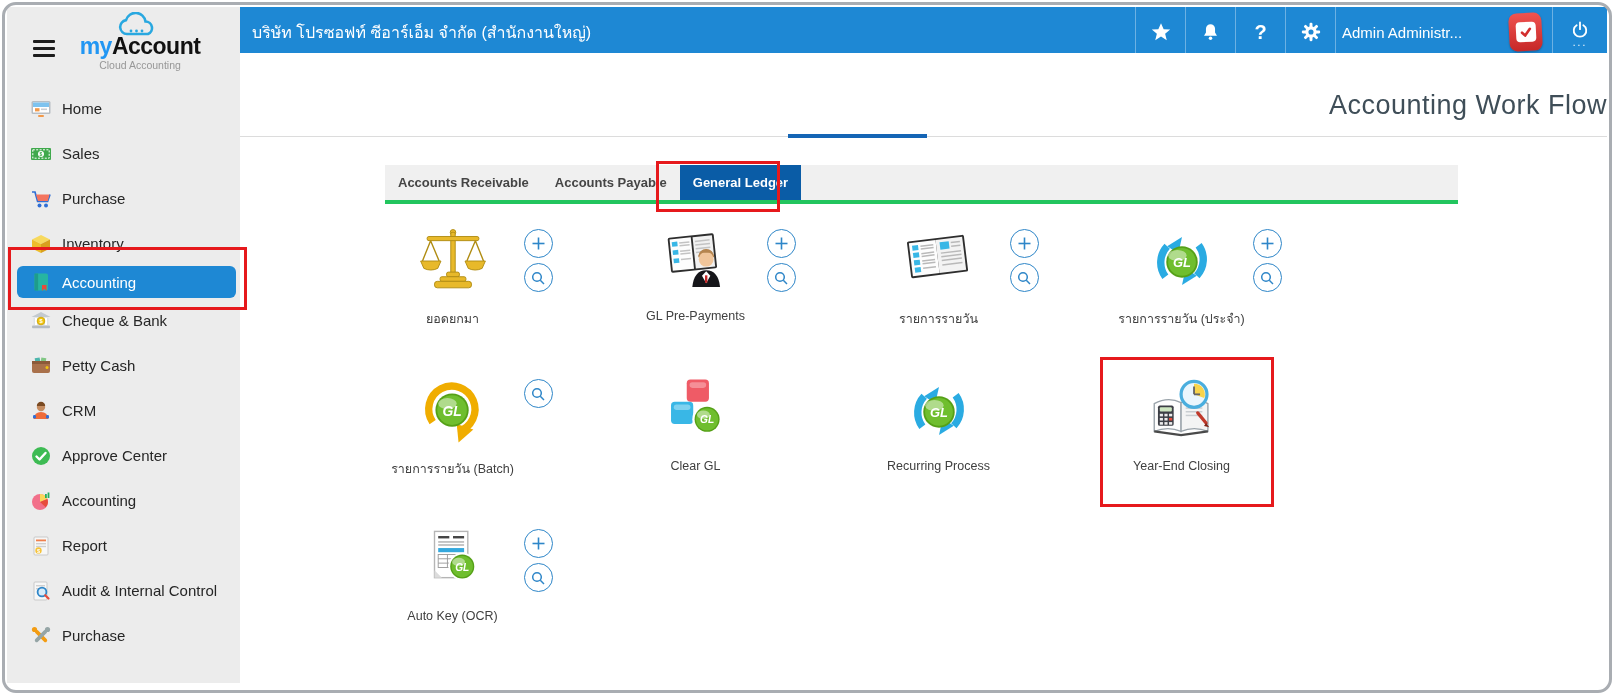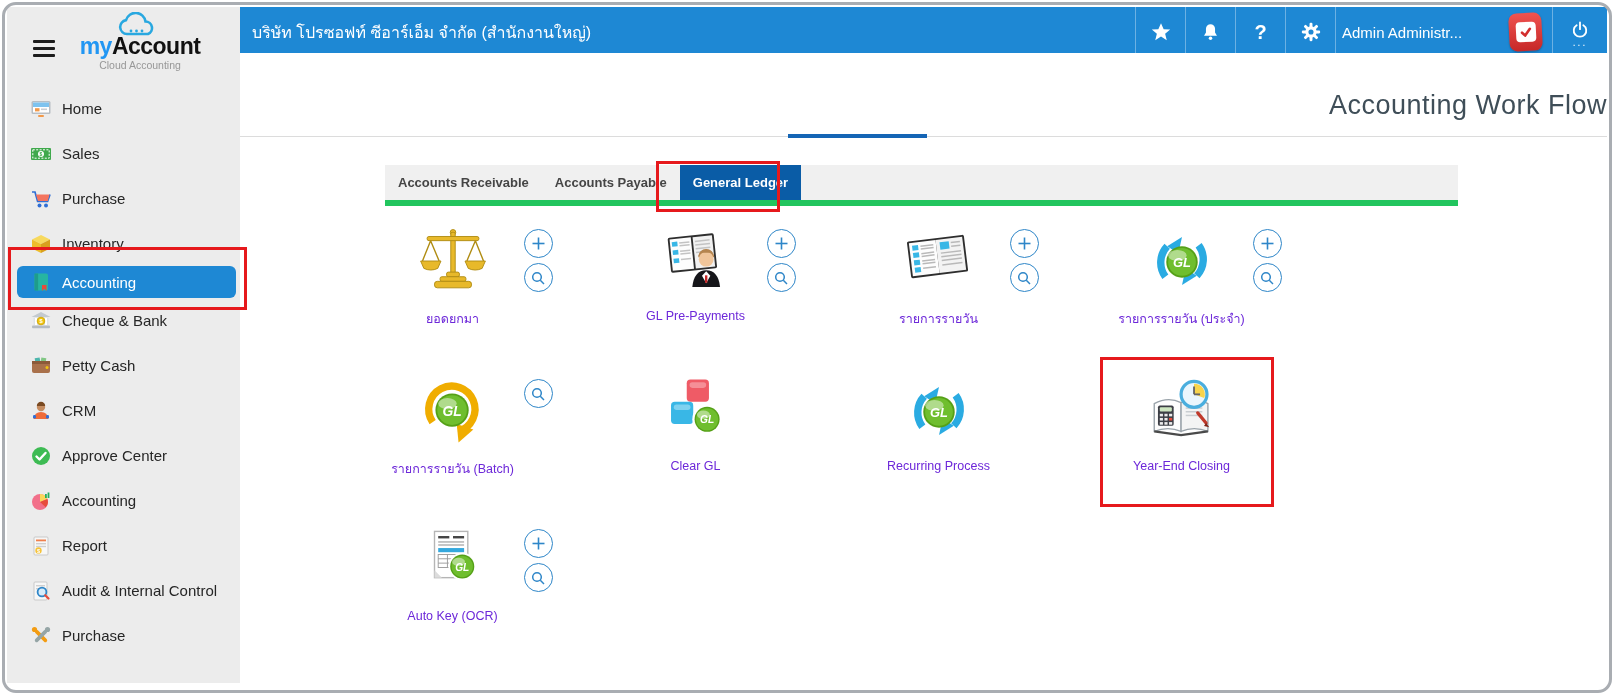--- a/index.html
+++ b/index.html
@@ -41,28 +41,28 @@
   .tb-power{width:54px;height:100%;display:flex;flex-direction:column;align-items:center;justify-content:center;cursor:pointer;}
   .tb-power .dots{letter-spacing:2px;font-size:10px;line-height:4px;margin-top:1px;}
 
   
   .content{position:absolute;left:240px;top:53px;right:7px;height:630px;background:#fff;}
   .page-title{margin:0;padding-top:37px;text-align:right;font-size:27px;font-weight:400;
     color:#3f4e58;letter-spacing:.5px;}
   .title-rule{position:relative;height:1px;background:#dcdcdc;margin-top:15px;}
   .title-rule .active-seg{position:absolute;left:calc(50% - 136px);top:-2px;width:139px;height:4px;background:#1565b5;}
   .tabs{position:absolute;left:145px;top:112px;width:1073px;height:35px;background:#f0f0f0;
-    border-bottom:6px solid #22c55e;display:flex;}
+    border-bottom:4px solid #22c55e;display:flex;}
   .tab{line-height:35px;padding:0 13px;font-size:13px;font-weight:bold;color:#454545;cursor:pointer;white-space:nowrap;}
   .tab.active{background:#0a5ca6;color:#fff;}
 
   .grid{position:absolute;left:91px;top:165px;display:grid;grid-template-columns:repeat(4,243px);grid-auto-rows:150px;}
   .cell{position:relative;text-align:center;padding-top:6px;box-sizing:border-box;cursor:pointer;}
   .cell-icon{width:74px;height:74px;margin:0 auto;}
-  .cell-label{margin-top:7px;font-size:12.5px;color:#6d28d9;}
+  .cell-label{margin-top:7px;font-size:12.5px;color:#404040;}
   .cell-btns{position:absolute;left:50%;top:11px;margin-left:71px;display:flex;flex-direction:column;gap:5px;}
   .circle-btn{width:29px;height:29px;border:1.4px solid #2e86c8;border-radius:50%;background:#fff;
     display:flex;align-items:center;justify-content:center;cursor:pointer;box-sizing:border-box;}
 
   
   .ann{position:absolute;border:3px solid #e6191c;z-index:40;pointer-events:none;}
   .ann-accounting{left:8px;top:247px;width:233px;height:57px;}
   .ann-gl-tab{left:656px;top:161px;width:118px;height:45px;}
   .ann-yearend{left:1100px;top:357px;width:168px;height:144px;}
 </style>

